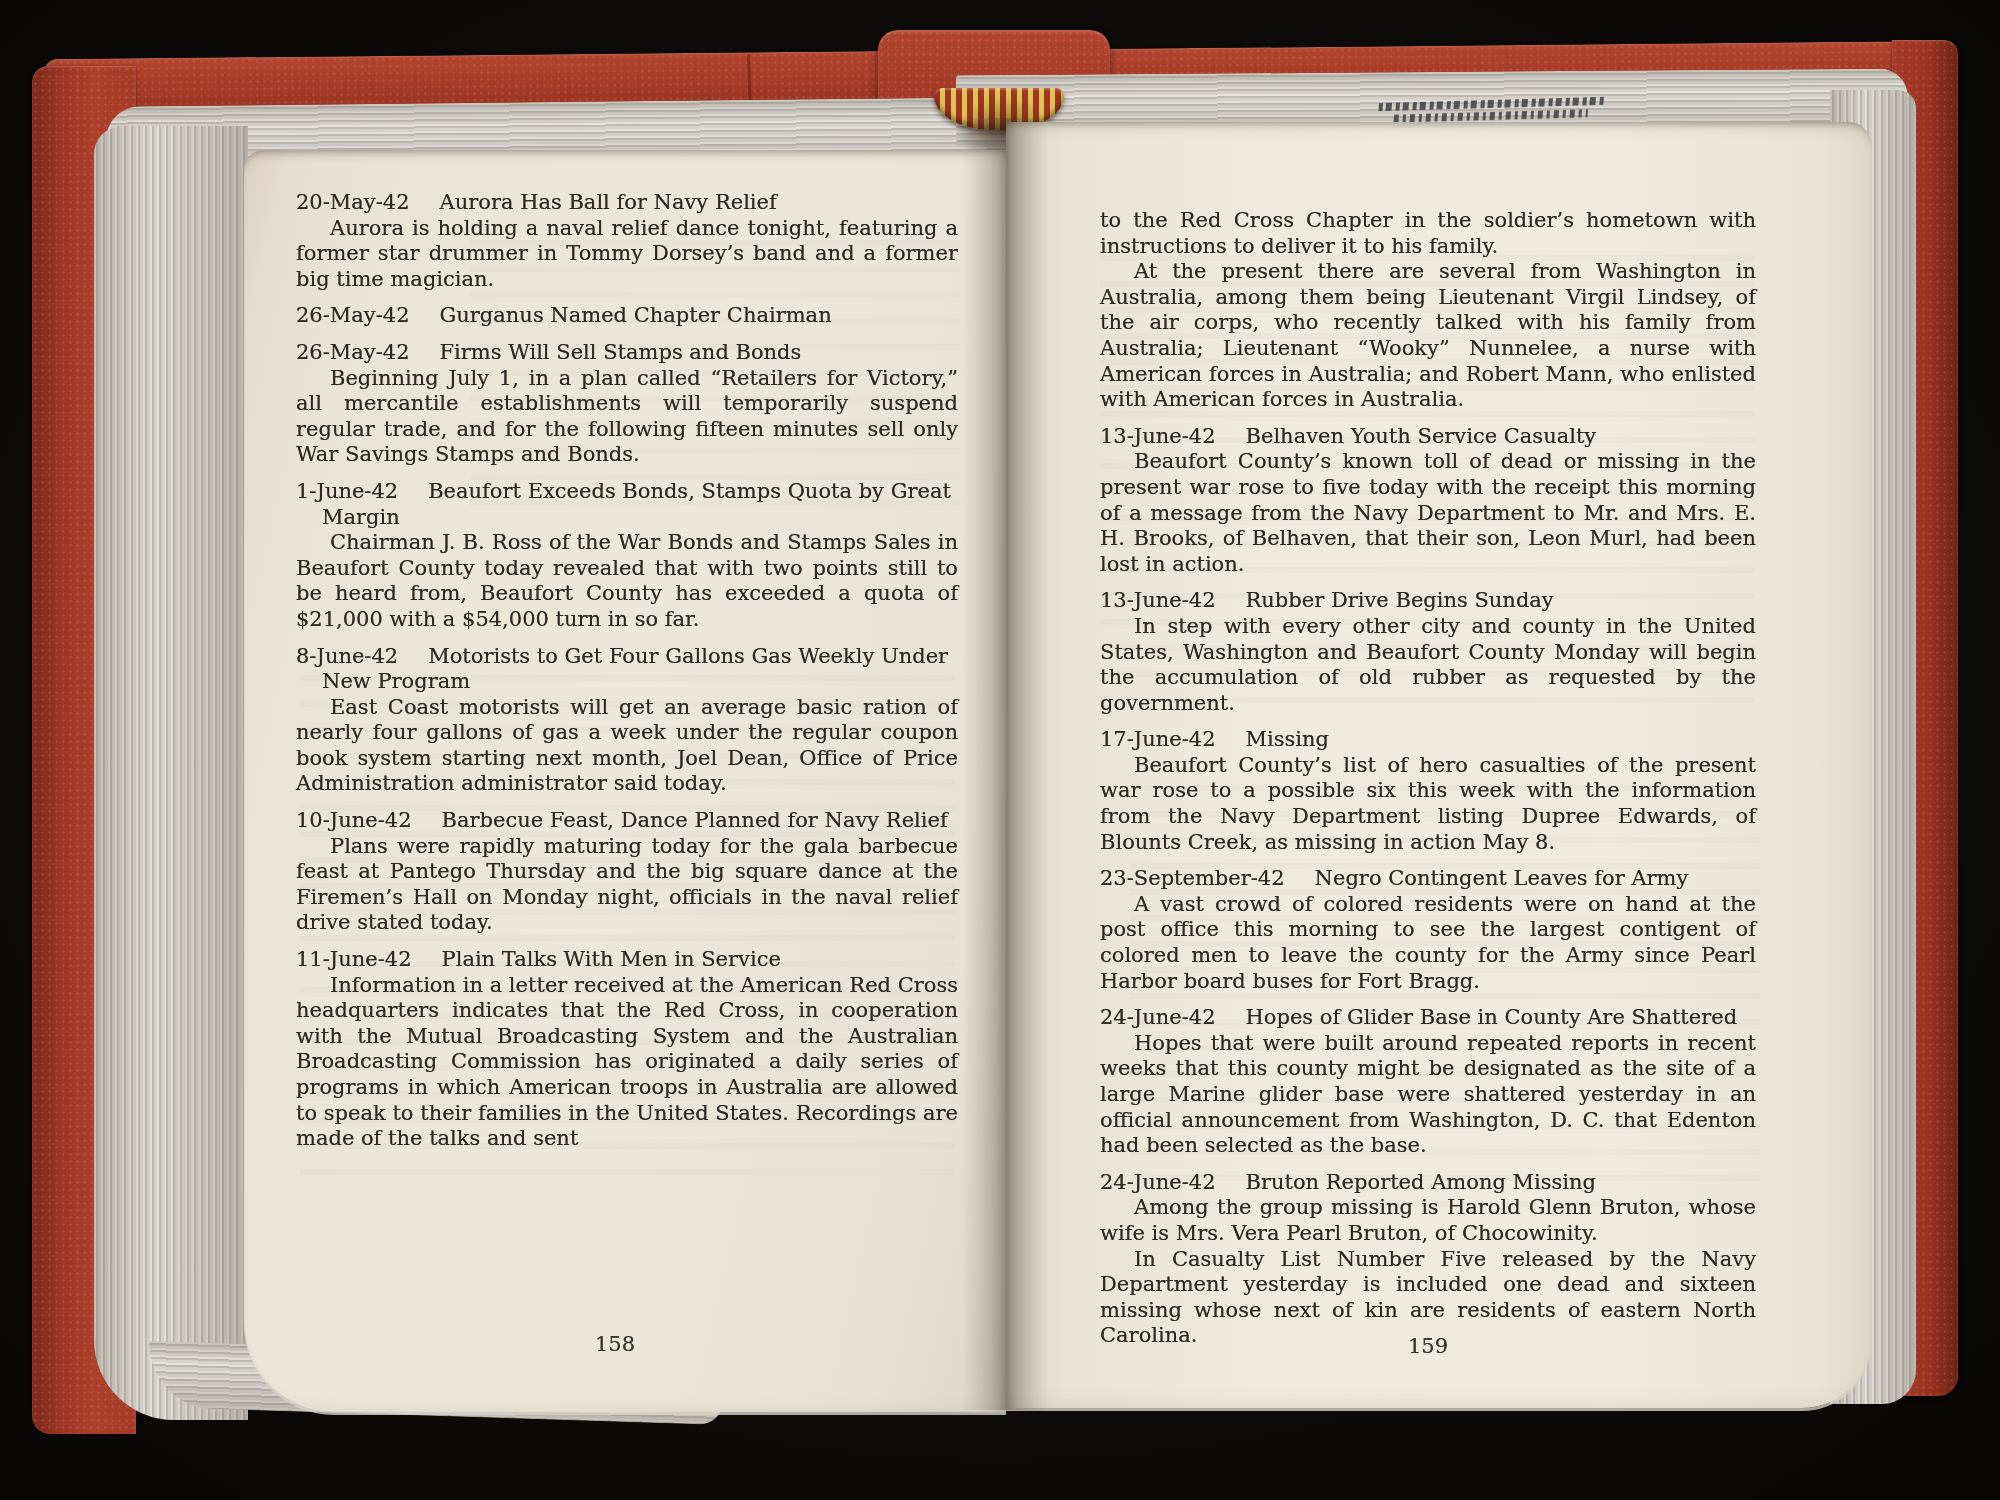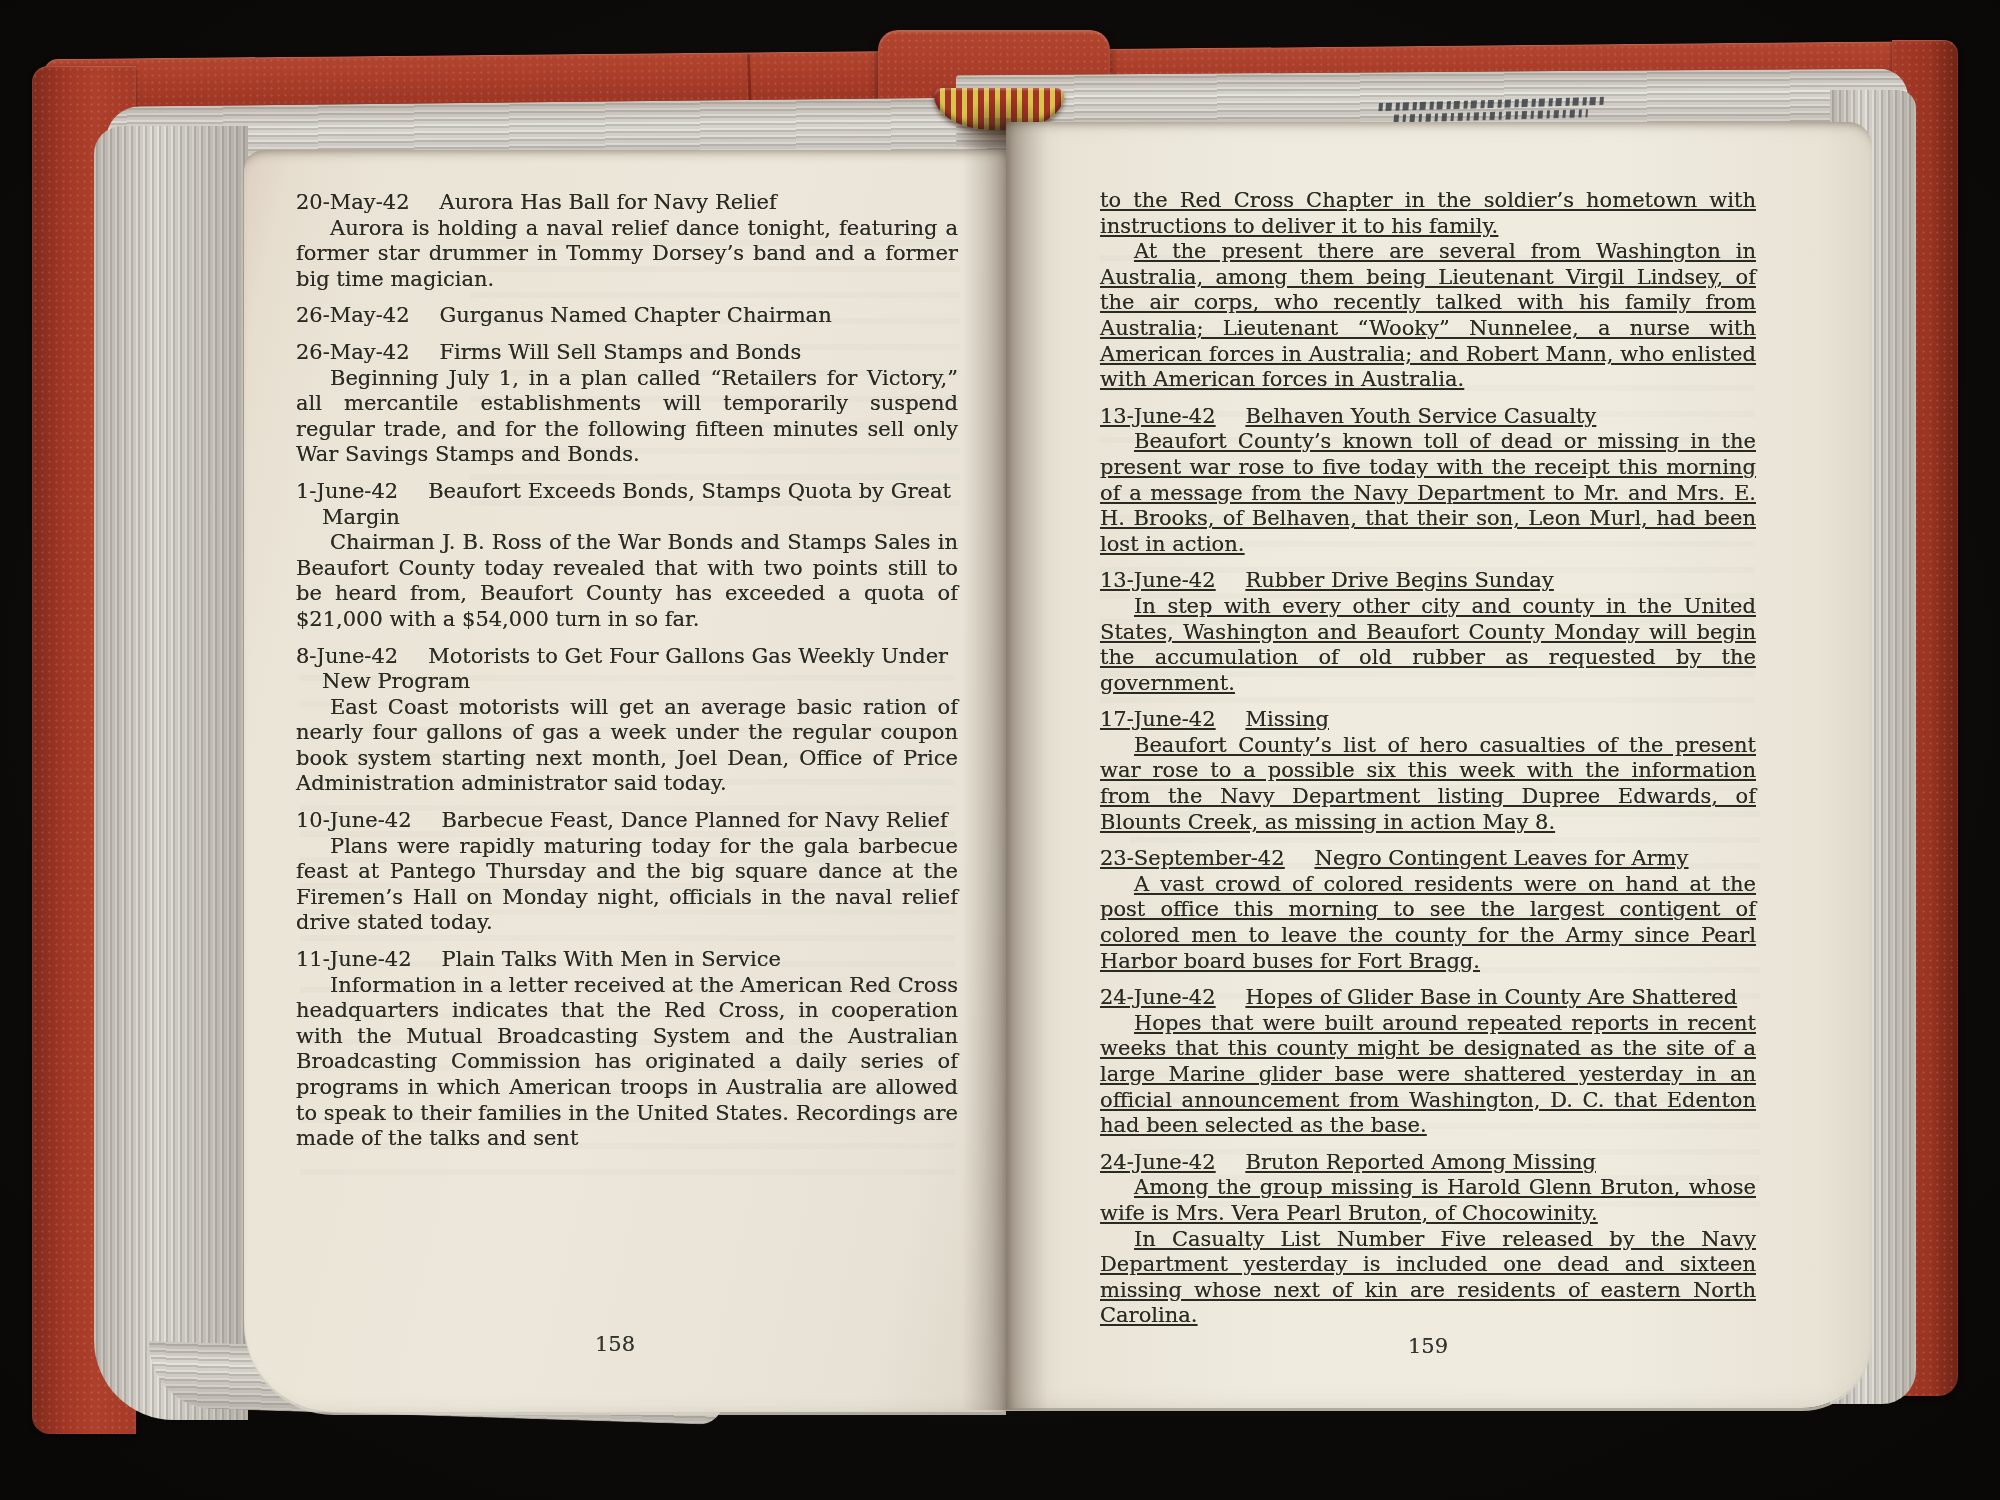--- a/index.html
+++ b/index.html
@@ -79,21 +79,21 @@
   .ghost{position:absolute;z-index:4;pointer-events:none;opacity:.5;filter:blur(.6px);
     background:repeating-linear-gradient(180deg,transparent 0 15px,rgba(118,130,122,.075) 15px 21px,transparent 21px 26px);}
   .g1{left:470px;top:225px;width:490px;height:300px;}
   .g2{left:300px;top:660px;width:655px;height:520px;}
   .g3{left:1100px;top:240px;width:655px;height:470px;}
   .g4{left:1130px;top:770px;width:630px;height:450px;}
   
   .col{position:absolute;z-index:5;color:#2a2a23;font-size:21px;line-height:25.6px;
     text-shadow:0 0 .5px rgba(42,42,35,.65);}
   .col-left{left:296px;top:190px;width:662px;}
-  .col-right{left:1100px;top:188px;width:656px;text-decoration:underline;}
+  .col-right{left:1100px;top:208px;width:656px;}
   .entry{margin-top:11px;}
   .col-left .entry:first-child{margin-top:0;}
   .entry-heading{padding-left:26px;text-indent:-26px;}
   .entry-heading .date{margin-right:30px;}
   p.body{margin:0;text-align:justify;text-indent:34px;}
   p.noindent{text-indent:0;}
   .pagenum{position:absolute;z-index:5;color:#34342e;font-size:21px;text-align:center;
     text-shadow:0 0 .5px rgba(42,42,35,.6);}
   .pagenum-left{left:284px;width:662px;top:1332px;}
   .pagenum-right{left:1100px;width:656px;top:1334px;}

